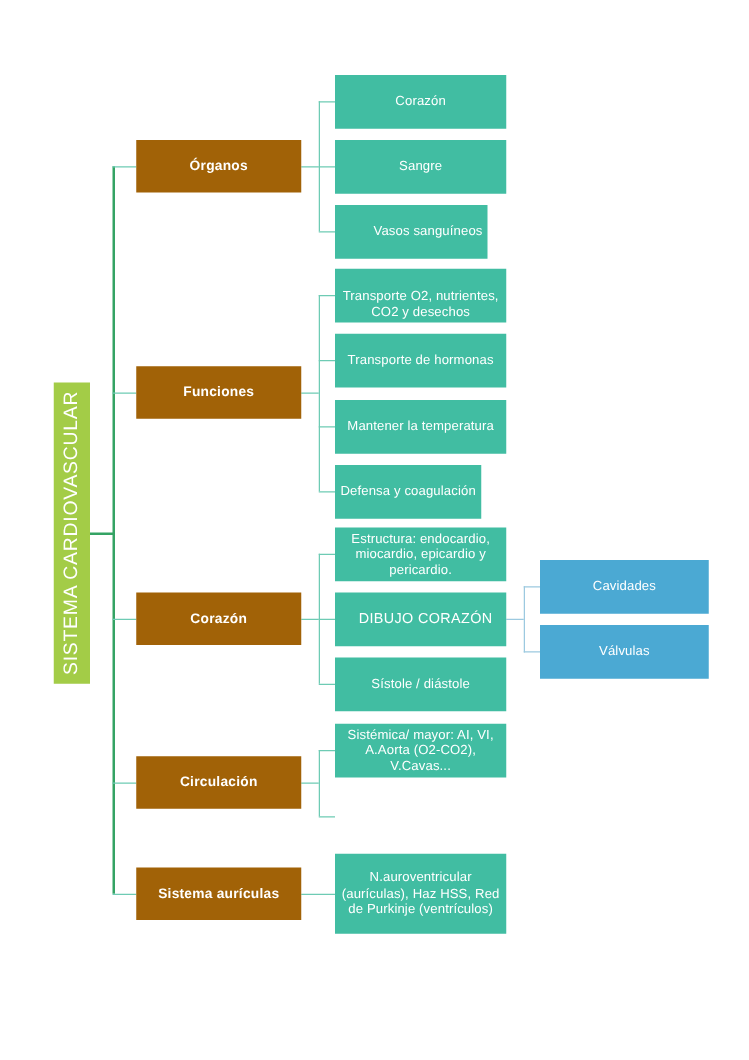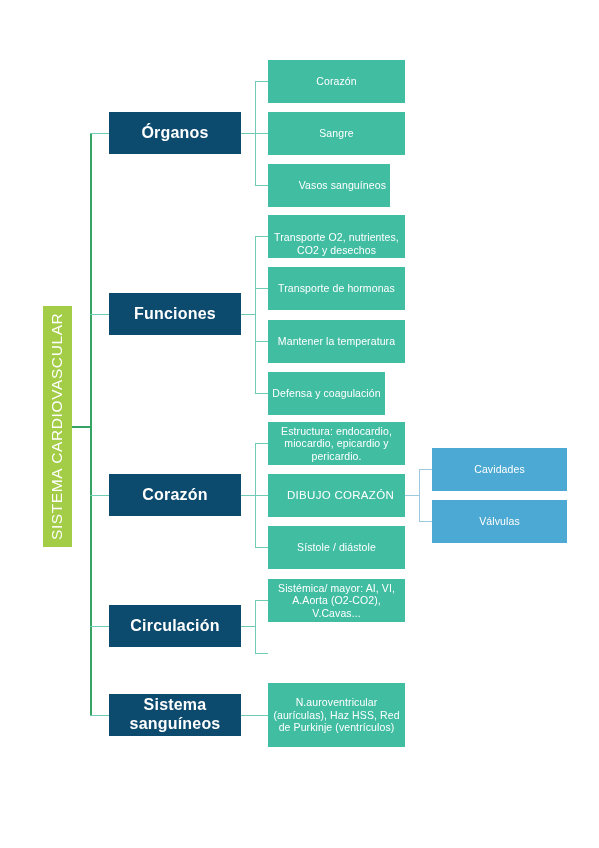--- a/index.html
+++ b/index.html
@@ -39,22 +39,22 @@
     background: #a3cc47;
     font-size: 15.5px;
     font-weight: 400;
     letter-spacing: 0.6px;
     writing-mode: vertical-rl;
     transform: rotate(180deg);
     padding: 0;
   }
 
   .node-l1 {
-    background: #0c4a6e;
-    font-size: 16px;
+    background: #a16207;
+    font-size: 11px;
     font-weight: bold;
     letter-spacing: 0.2px;
   }
 
   .node-l2 {
     background: #41bda2;
     font-size: 10.5px;
     font-weight: 400;
   }
 
@@ -139,21 +139,21 @@
   <div class="node node-l1" style="left:109px; top:293px; width:132px; height:42px;">
     <span>Funciones</span>
   </div>
   <div class="node node-l1" style="left:109px; top:474px; width:132px; height:42px;">
     <span>Corazón</span>
   </div>
   <div class="node node-l1" style="left:109px; top:605px; width:132px; height:42px;">
     <span>Circulación</span>
   </div>
   <div class="node node-l1" style="left:109px; top:694px; width:132px; height:42px;">
-    <span>Sistema sanguíneos</span>
+    <span>Sistema aurículas</span>
   </div>
 
   <div class="node node-l2" style="left:268px; top:60px; width:137px; height:43px;">
     <span>Corazón</span>
   </div>
   <div class="node node-l2" style="left:268px; top:112px; width:137px; height:43px;">
     <span>Sangre</span>
   </div>
   <div class="node node-l2" style="left:268px; top:164px; width:122px; height:43px;justify-content:flex-end;">
     <span>Vasos sanguíneos</span>

